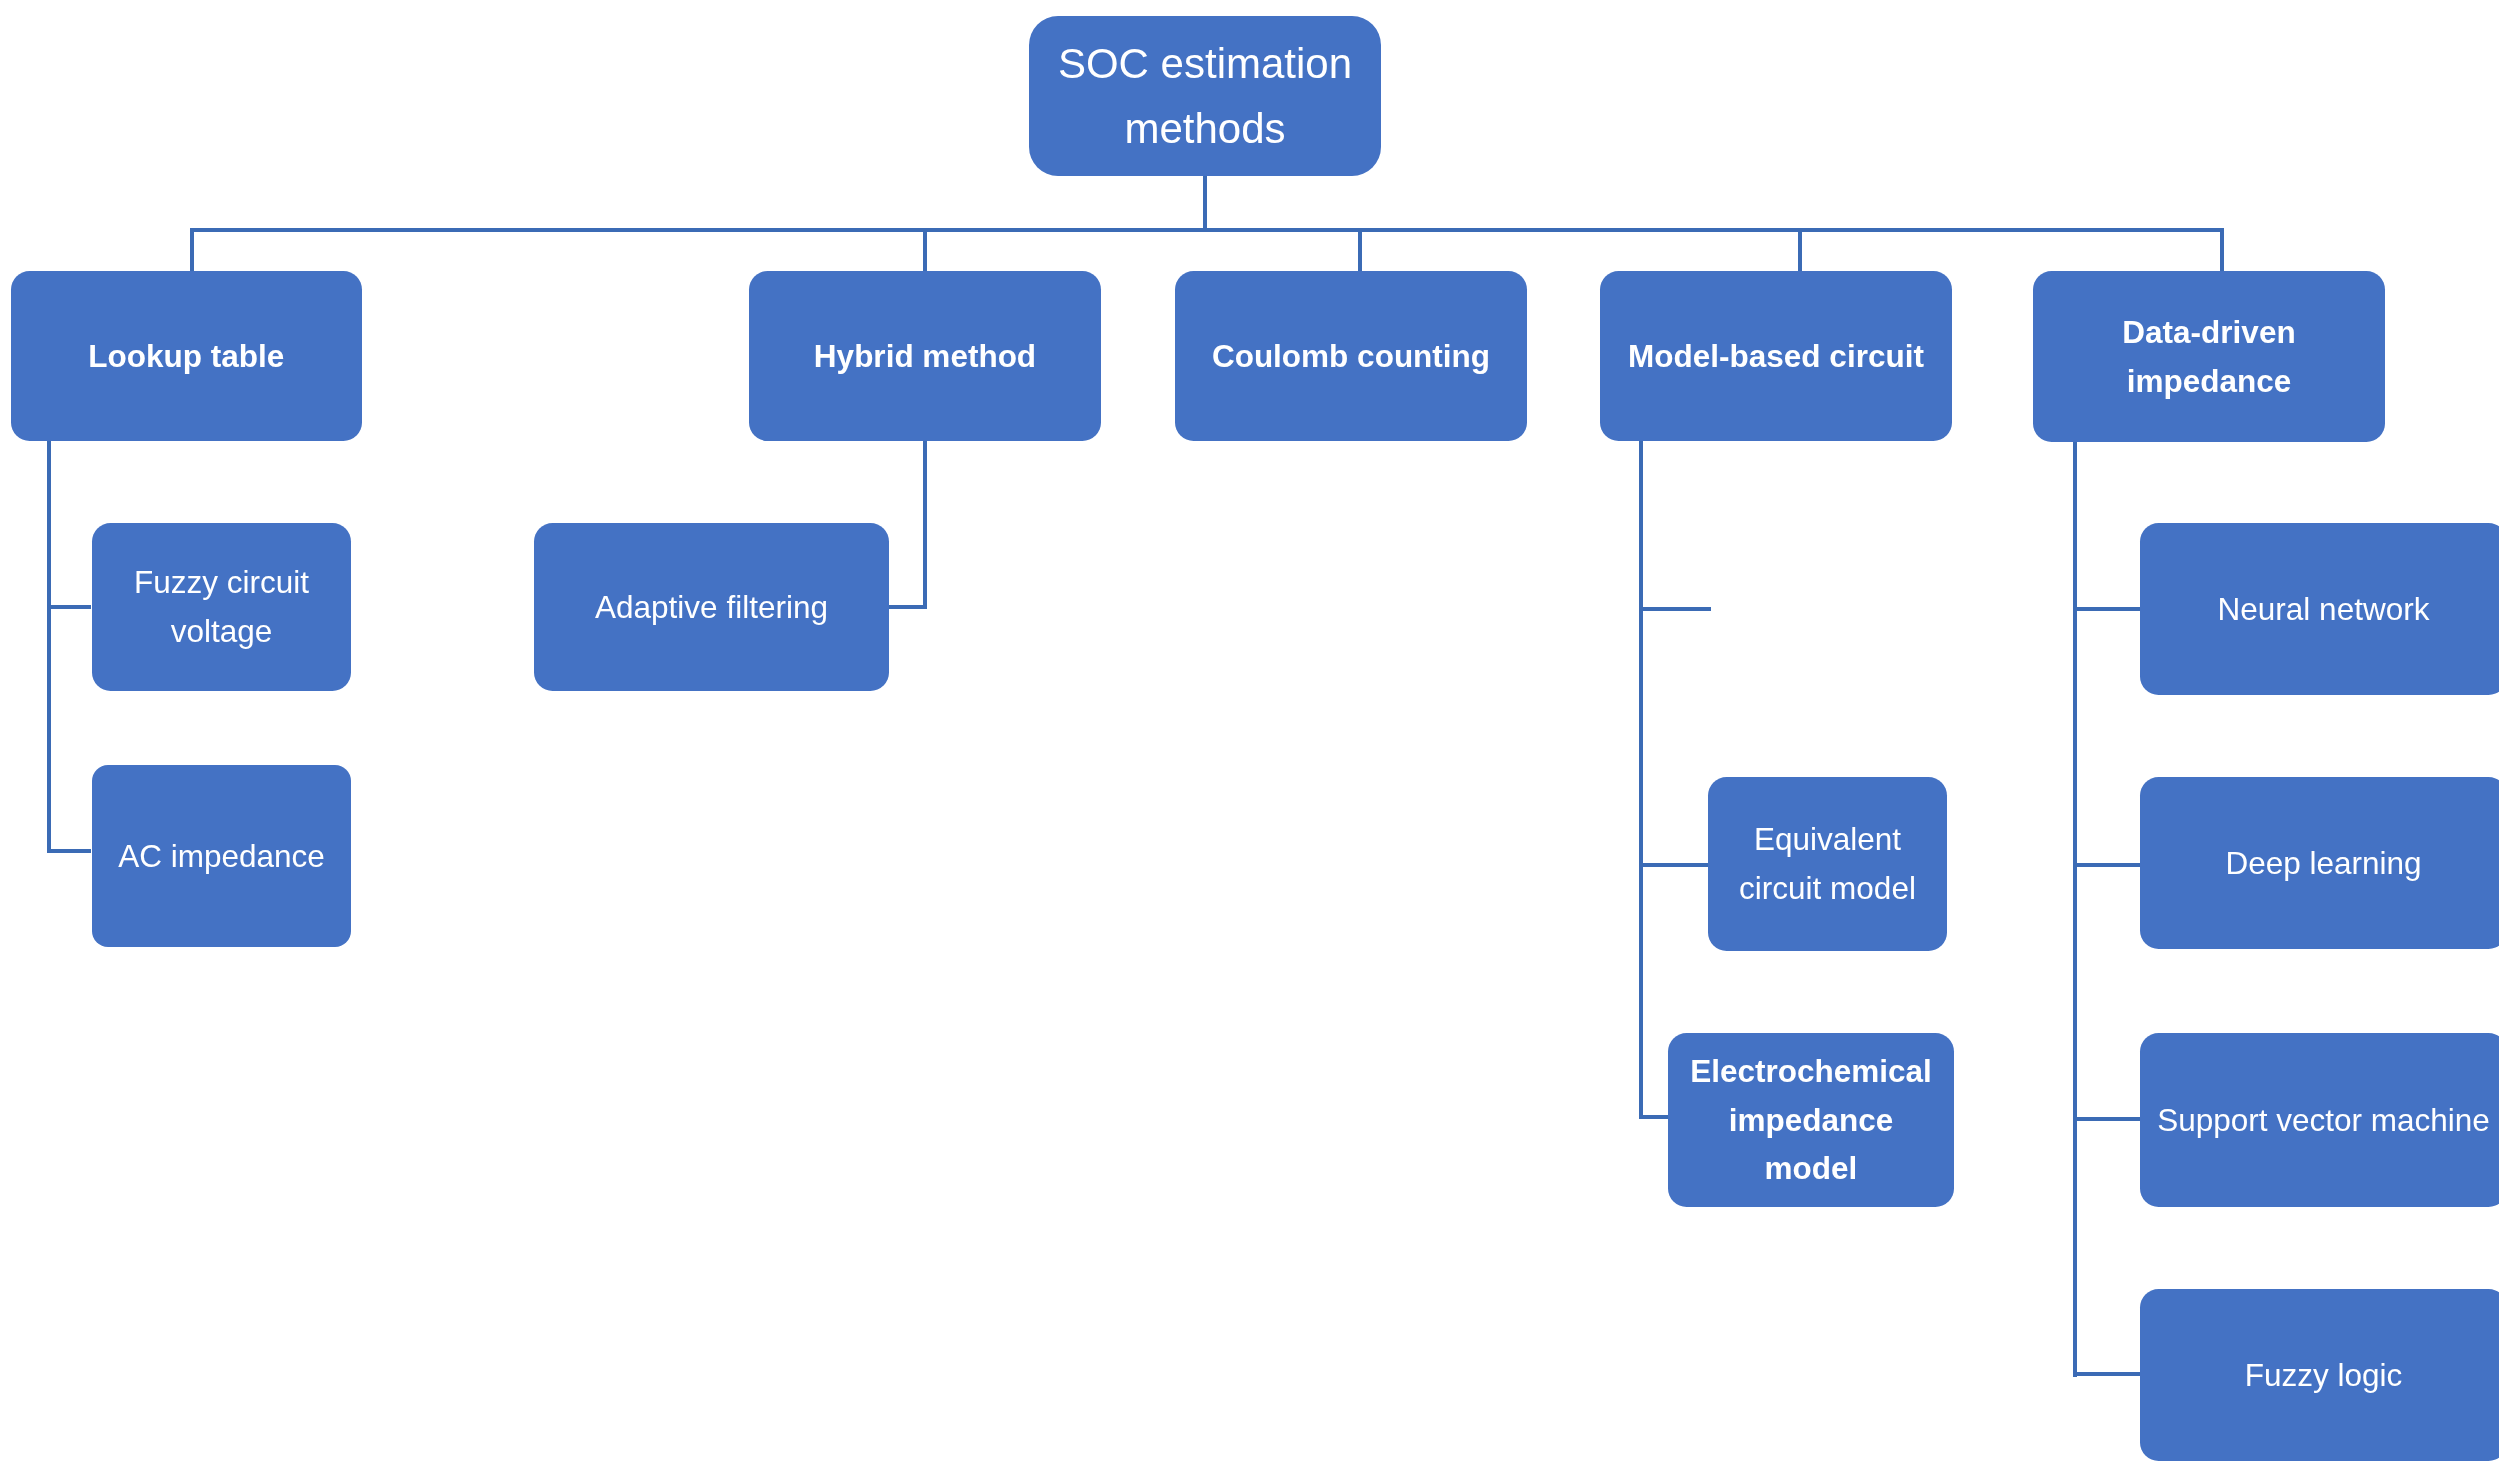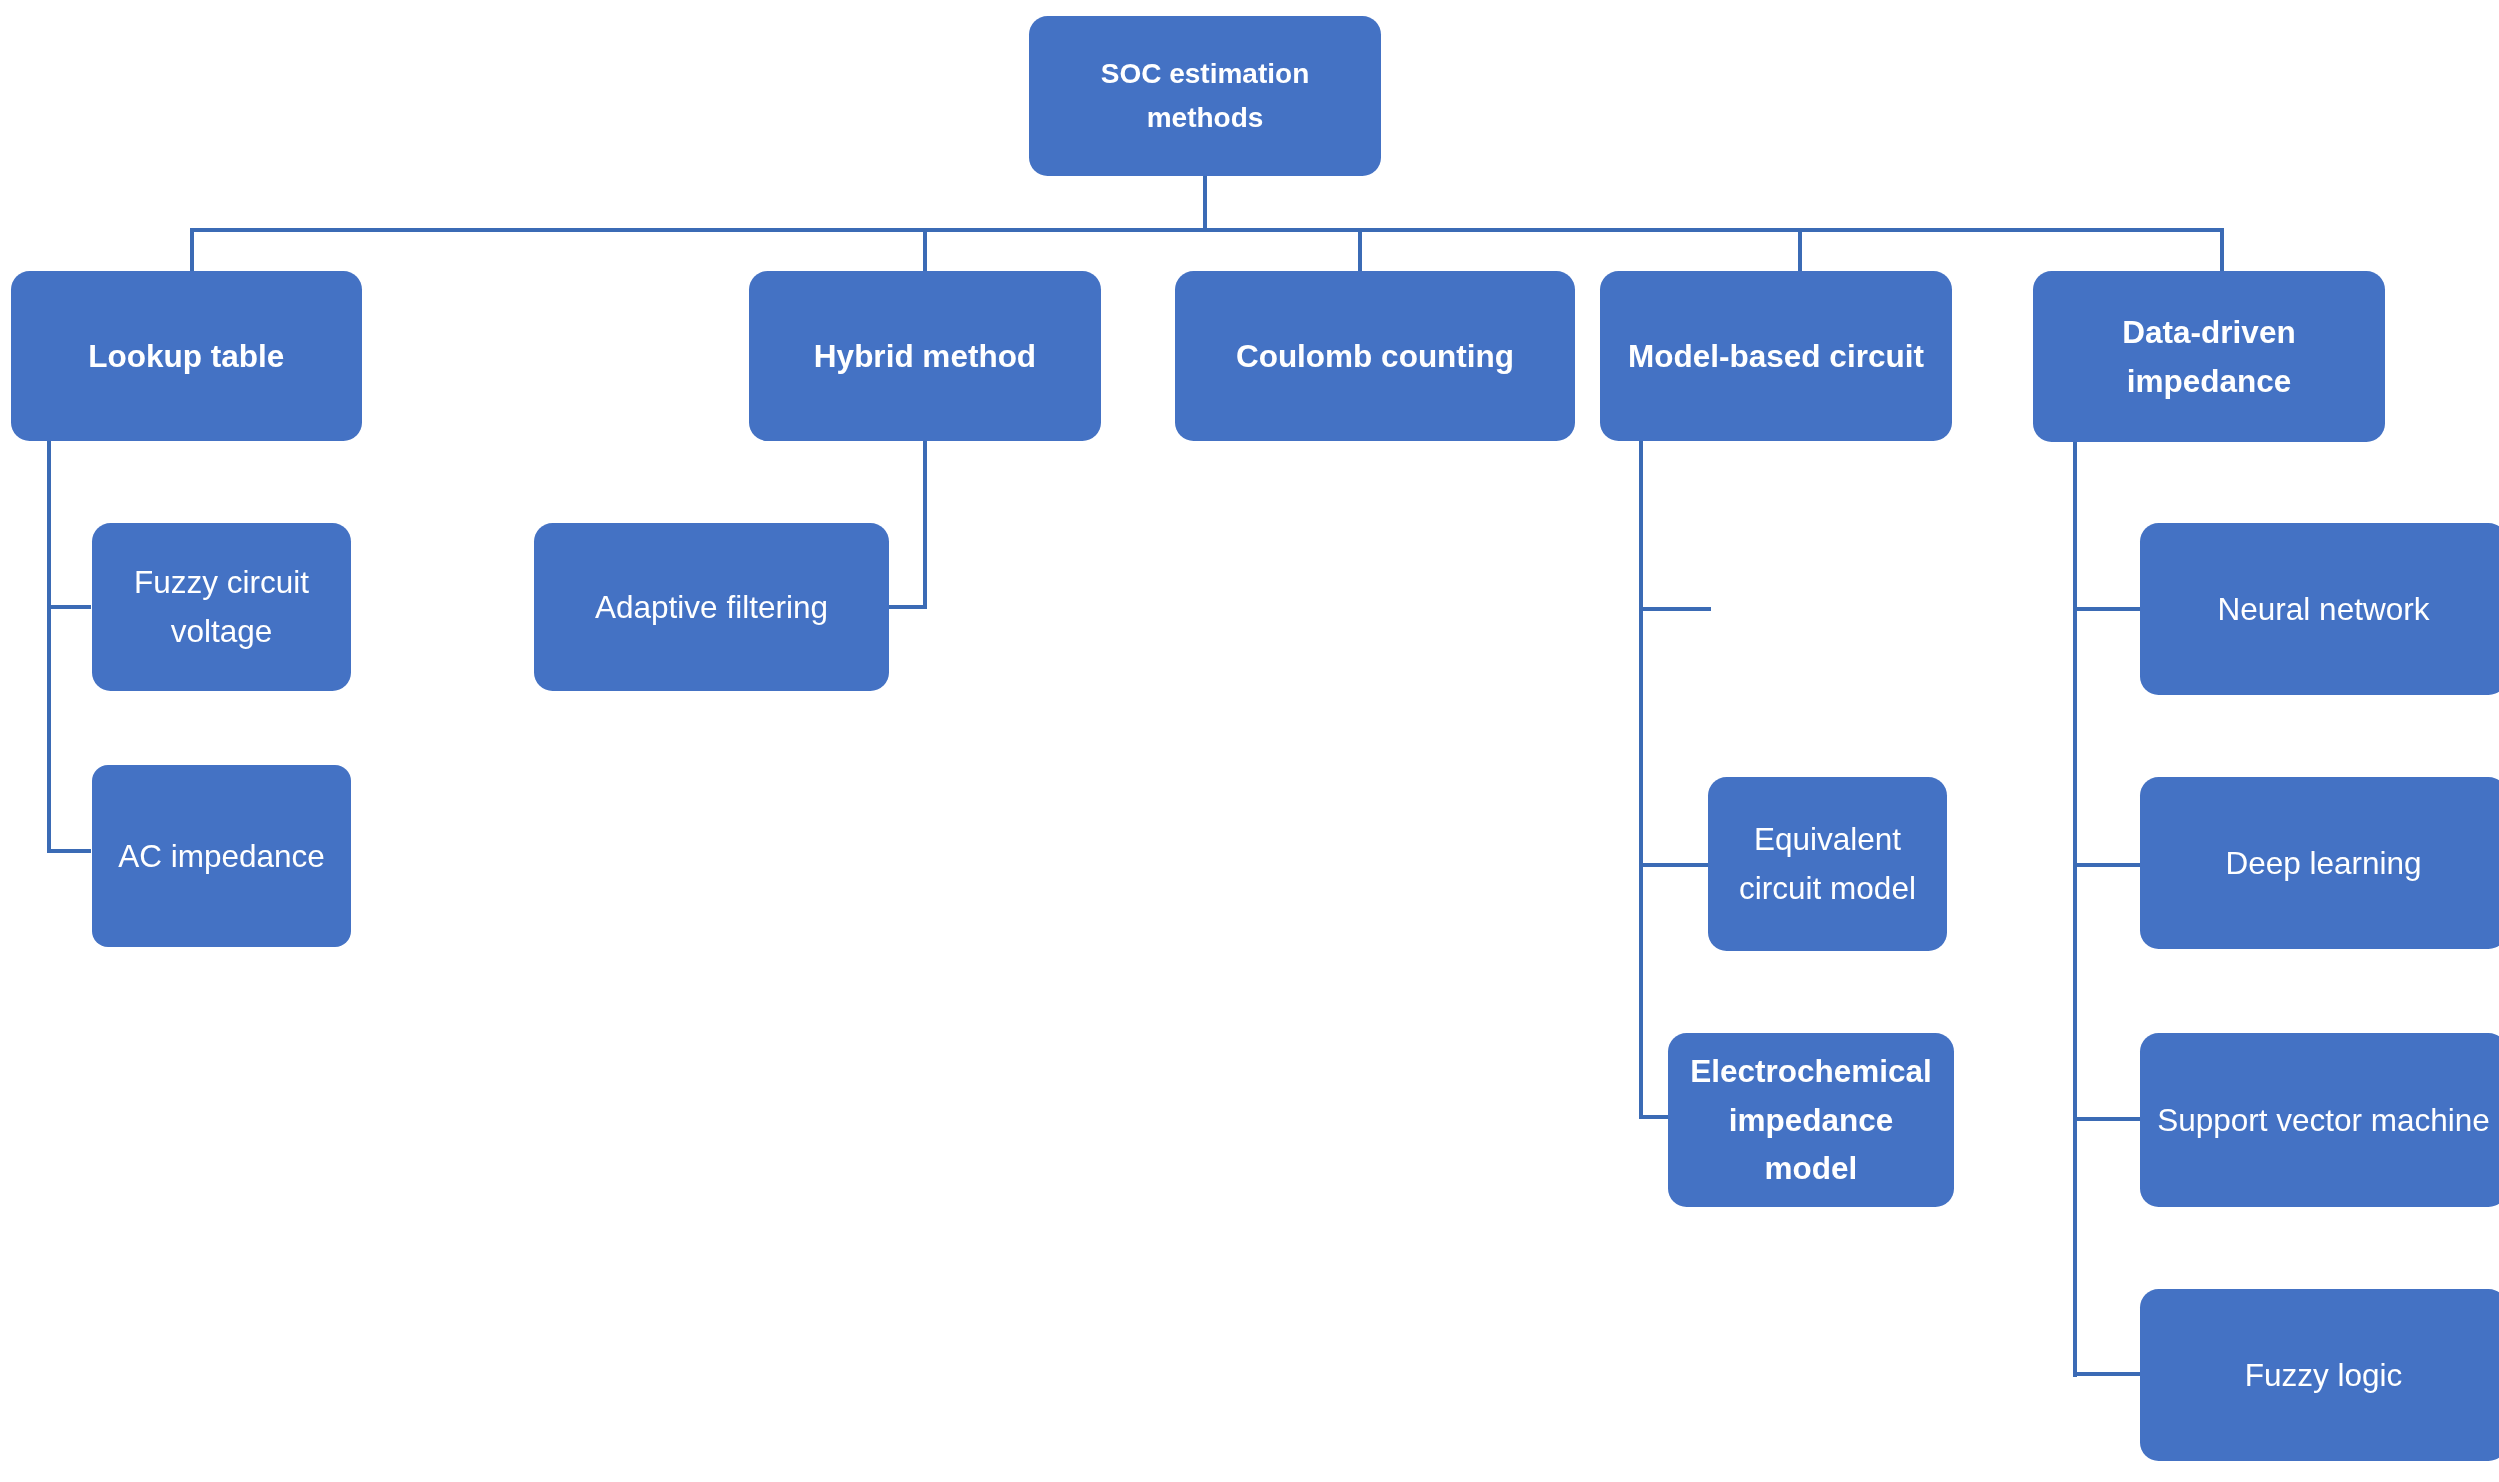--- a/index.html
+++ b/index.html
@@ -25,22 +25,23 @@
     color: #ffffff;
     display: flex;
     align-items: center;
     justify-content: center;
     text-align: center;
     line-height: 1.55;
     padding: 4.3px 13px;
     z-index: 3;
   }
   .node.level-1 {
-    font-weight: bold;
-    font-size: 28px;
+    font-weight: normal;
+    font-size: 42px;
+    border-radius: 29px;
   }
   .node.level-2 {
     font-weight: bold;
     font-size: 31.5px;
   }
   .node.level-3 {
     font-weight: normal;
     font-size: 31.5px;
   }
   .node .label {
@@ -93,21 +94,21 @@
   </div>
 
   <div class="node level-2" style="left:10.7px; top:271px; width:351px; height:170px;">
     <span class="label">Lookup table</span>
   </div>
 
   <div class="node level-2" style="left:749px; top:271px; width:352px; height:170px;">
     <span class="label">Hybrid method</span>
   </div>
 
-  <div class="node level-2" style="left:1175px; top:271px; width:400px; height:170px;">
+  <div class="node level-2" style="left:1175px; top:271px; width:352px; height:170px;">
     <span class="label">Coulomb counting</span>
   </div>
 
   <div class="node level-2" style="left:1600px; top:271px; width:352px; height:170px;">
     <span class="label">Model-based circuit</span>
   </div>
 
   <div class="node level-2" style="left:2033px; top:271px; width:352px; height:171px;">
     <span class="label">Data-driven impedance</span>
   </div>

